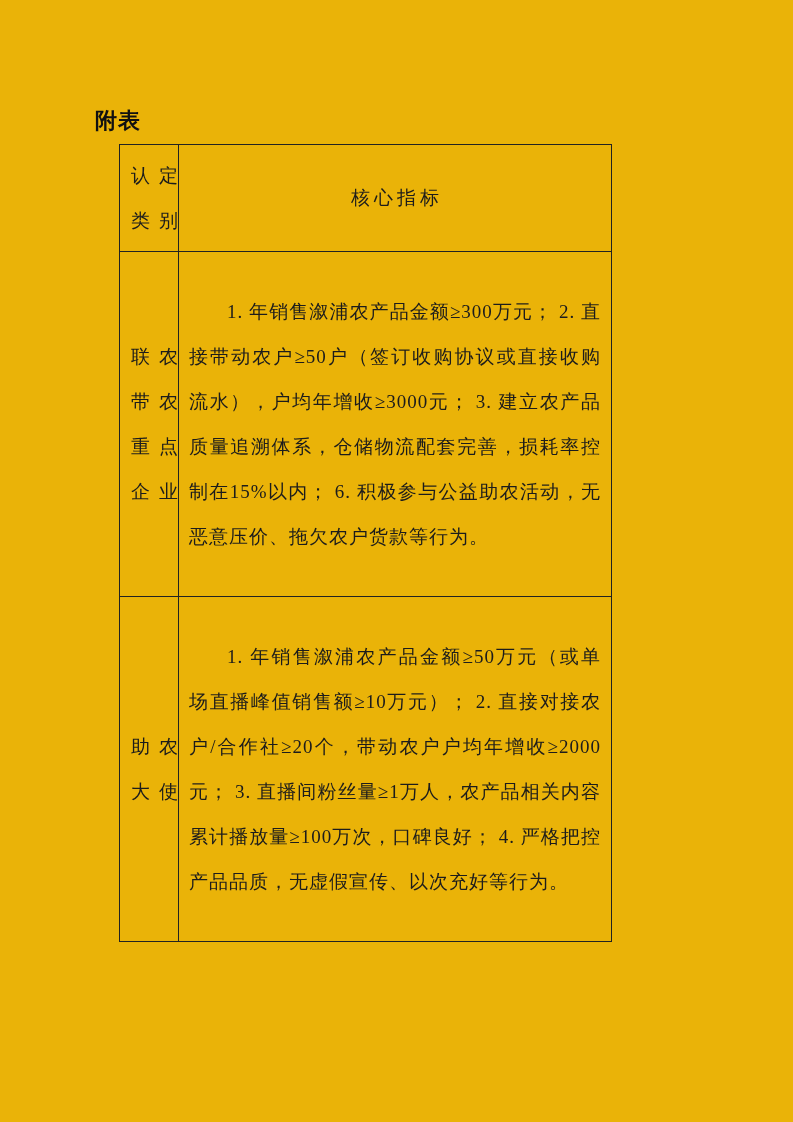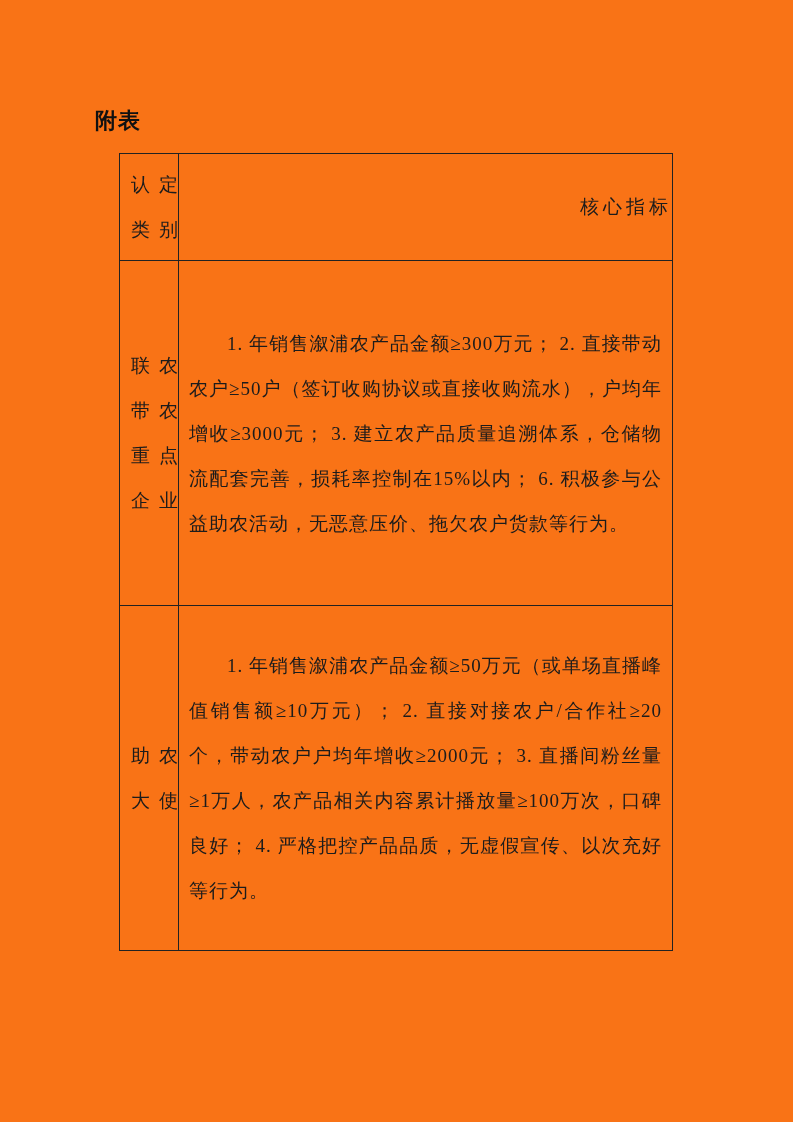--- a/index.html
+++ b/index.html
@@ -13,39 +13,39 @@
     height: 1122px;
     position: relative;
     font-family: "Liberation Serif", "DejaVu Serif", serif;
     color: #1c1c1c;
     overflow: hidden;
   }
 
   .doc-page {
     position: absolute;
     inset: 0;
-    background: #f97316;
+    background: #eab308;
   }
 
   .doc-title {
     position: absolute;
     left: 95px;
     top: 106px;
     font-family: "Liberation Sans", "DejaVu Sans", sans-serif;
     font-weight: 700;
     font-size: 22px;
     letter-spacing: 1px;
     color: #111111;
   }
 
   table.criteria-table {
     position: absolute;
     left: 119px;
-    top: 153px;
-    width: 554px;
+    top: 144px;
+    width: 493px;
     border-collapse: collapse;
     table-layout: fixed;
     padding-left: 44px;
   }
 
   table.criteria-table td {
     border: 1.5px solid #222222;
     vertical-align: middle;
     font-size: 19px;
     color: #1c1c1c;
@@ -63,21 +63,21 @@
 
   .category-line {
     display: block;
     line-height: 45px;
     letter-spacing: 9px;
     text-indent: 9px; 
     white-space: nowrap;
   }
 
   td.indicator-header-cell {
-    text-align: right;
+    text-align: center;
     letter-spacing: 4px;
     text-indent: 4px;
   }
 
   
   tr.data-row td { height: 345px; }
 
   td.indicator-cell {
     padding: 0 10px;
     text-align: justify;

